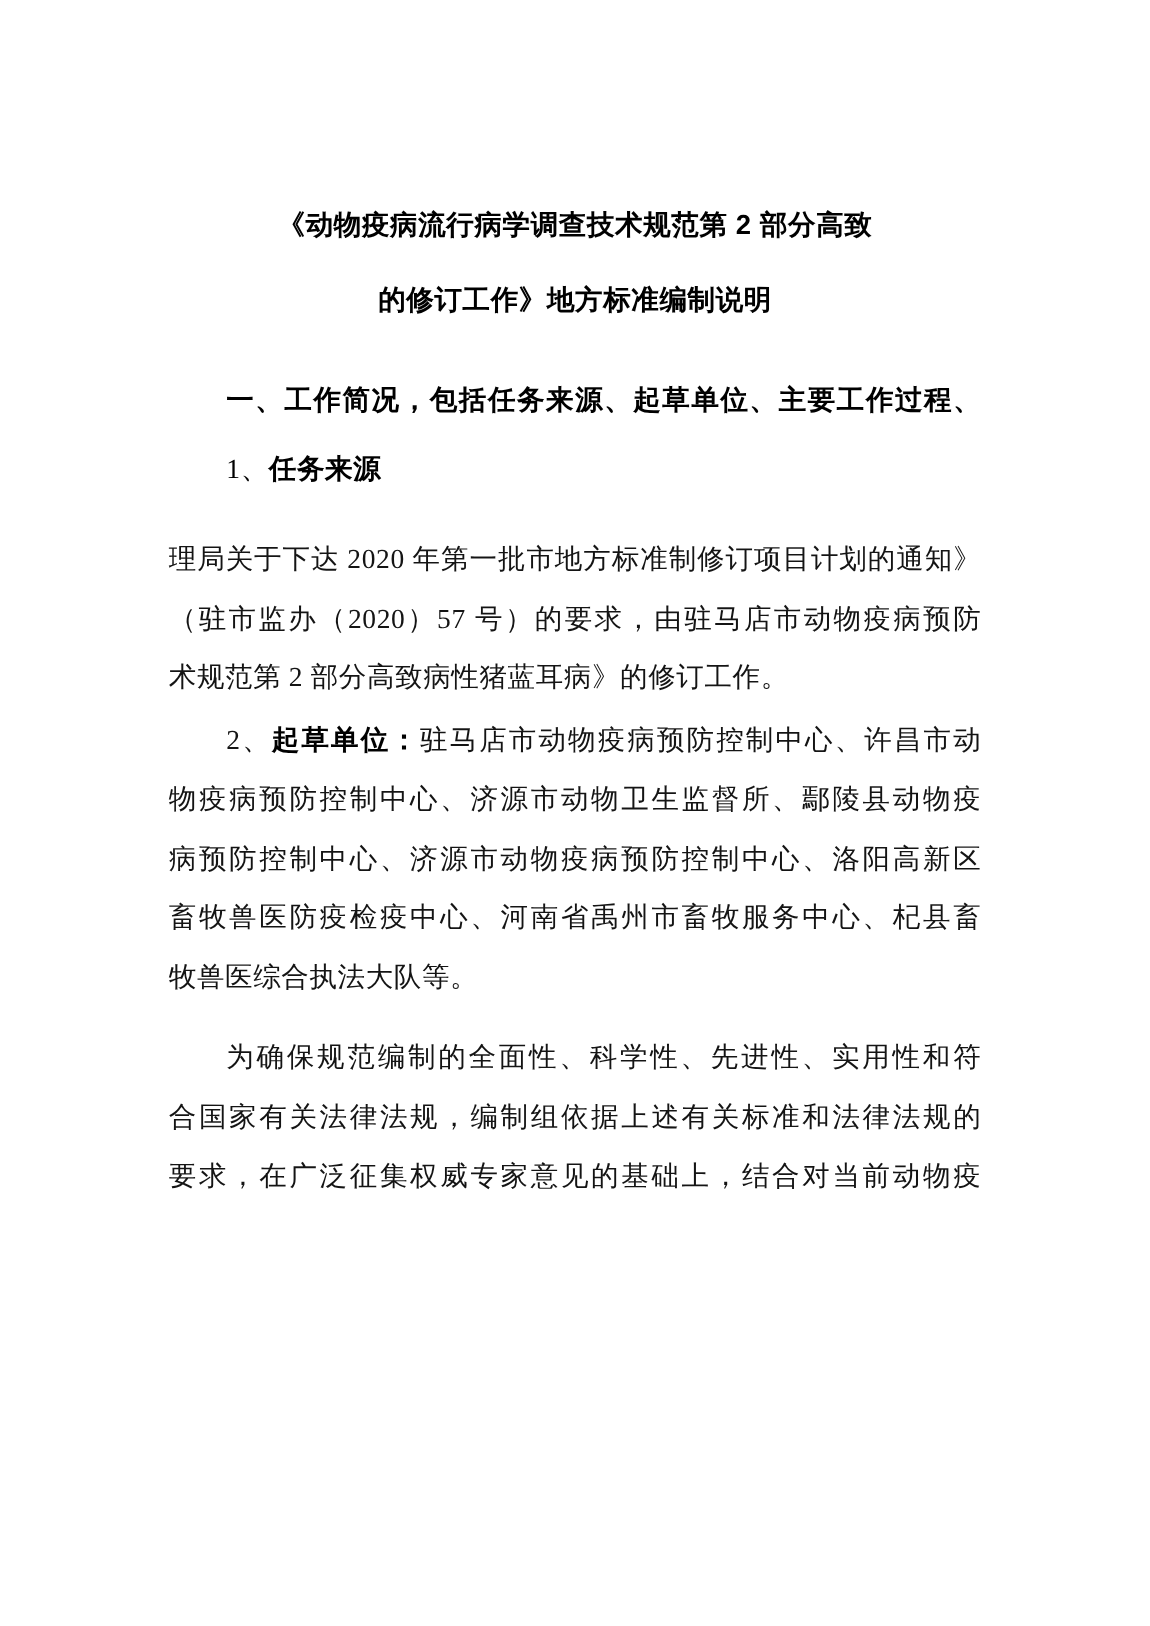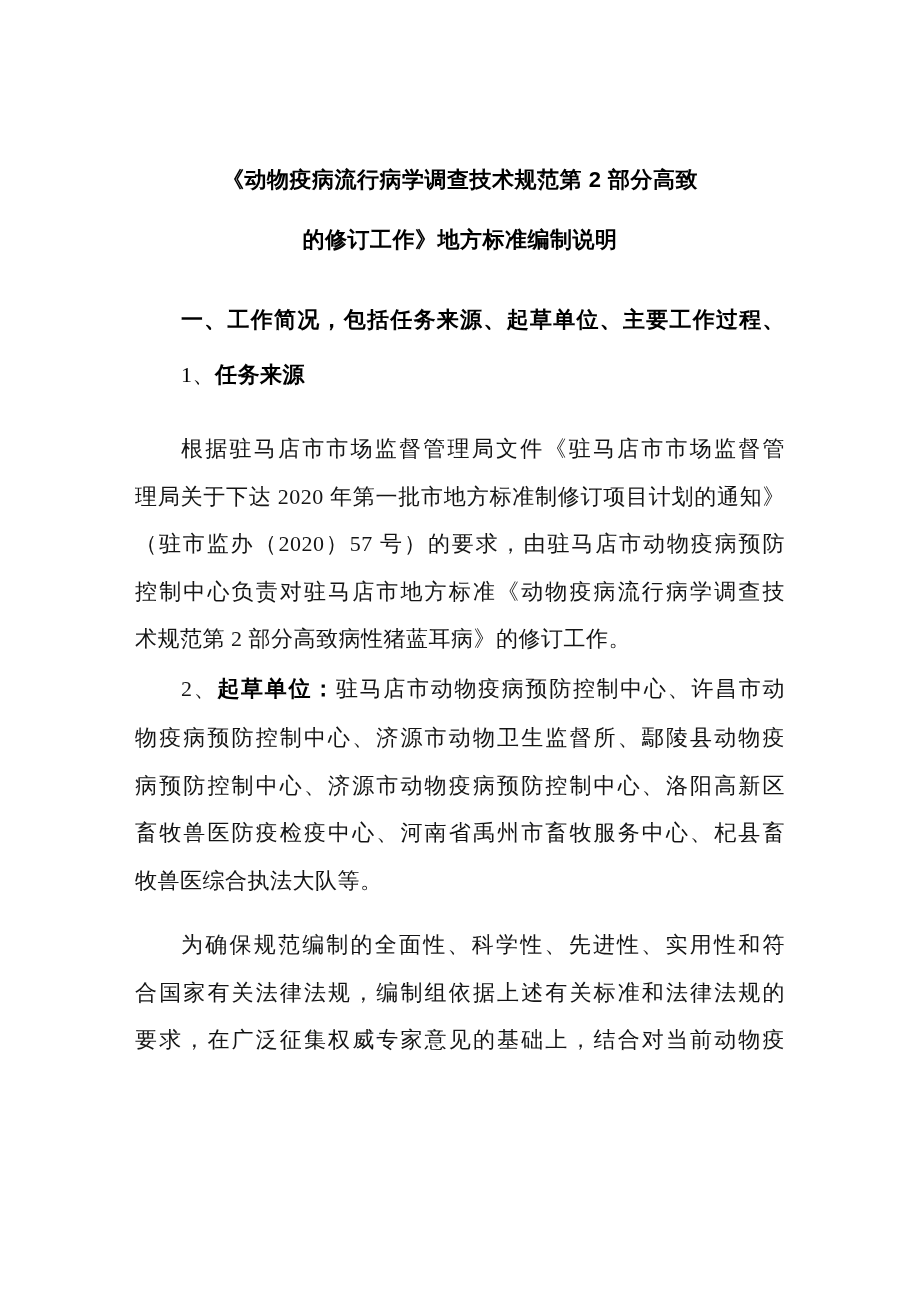--- a/index.html
+++ b/index.html
@@ -67,21 +67,21 @@
     padding-left: 46px;
     letter-spacing: 0.5px;
   }
   .subhead .num {
     font-family: "Liberation Serif", serif;
     font-weight: 400;
     color: #000000;
   }
   .subhead .bold-text,
   .label-bold {
-    font-family: Liberation Mono, monospace;
+    font-family: Liberation Sans, sans-serif;
     font-weight: 700;
     color: #000000;
   }
   .subhead-1 { margin-top: 7px; }
   .subhead-3 { margin-top: 15px; }
   .para { color: #141414; }
   .para-1 { margin-top: 25px; }
   .para-2 { margin-top: 2px; }
   .para-3 { margin-top: 17px; font-family: Liberation Serif, serif; }
 </style>
@@ -98,24 +98,22 @@
 
     <div class="section-heading">
         <div class="line first">一、工作简况，包括任务来源、起草单位、主要工作过程、</div>
       </div>
 
     <div class="subhead subhead-1">
       <span class="num">1、</span><span class="bold-text">任务来源</span>
     </div>
 
     <div class="para para-1">
-        <div class="line first">根据驻马店市市场监督管理局文件《驻马店市市场监督管</div>
         <div class="line">理局关于下达 2020 年第一批市地方标准制修订项目计划的通知》</div>
         <div class="line">（驻市监办（2020）57 号）的要求，由驻马店市动物疫病预防</div>
-        <div class="line">控制中心负责对驻马店市地方标准《动物疫病流行病学调查技</div>
         <div class="line last">术规范第 2 部分高致病性猪蓝耳病》的修订工作。</div>
       </div>
 
     <div class="para para-2">
       <div class="line first">
         <span class="num">2、</span><span class="label-bold">起草单位：</span><span>驻马店市动物疫病预防控制中心、许昌市动</span>
       </div>
       <div>
           <div class="line">物疫病预防控制中心、济源市动物卫生监督所、鄢陵县动物疫</div>
           <div class="line">病预防控制中心、济源市动物疫病预防控制中心、洛阳高新区</div>

